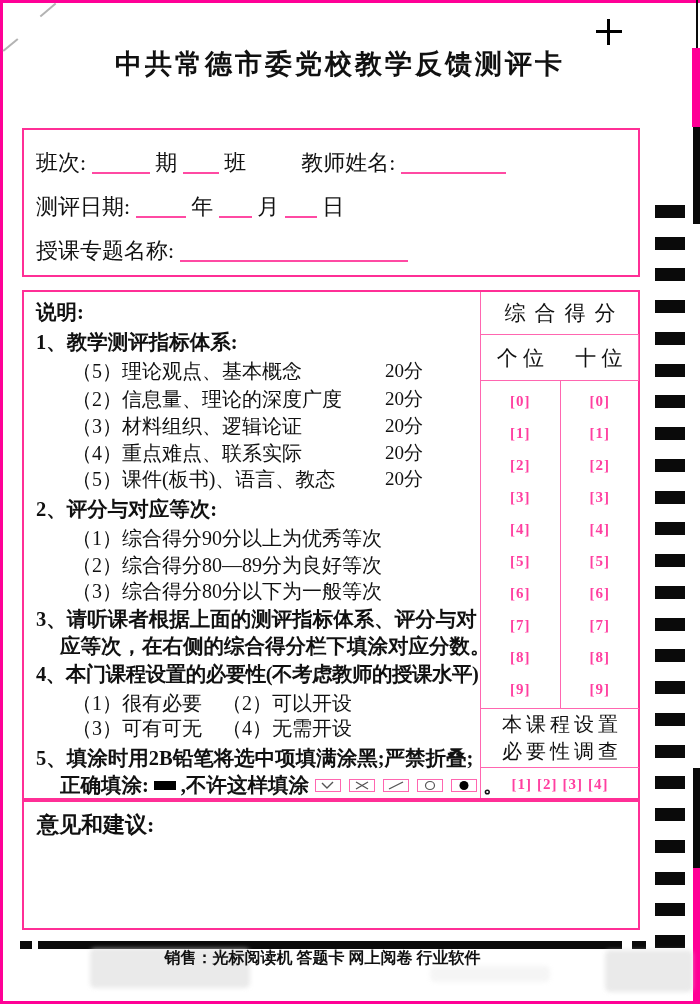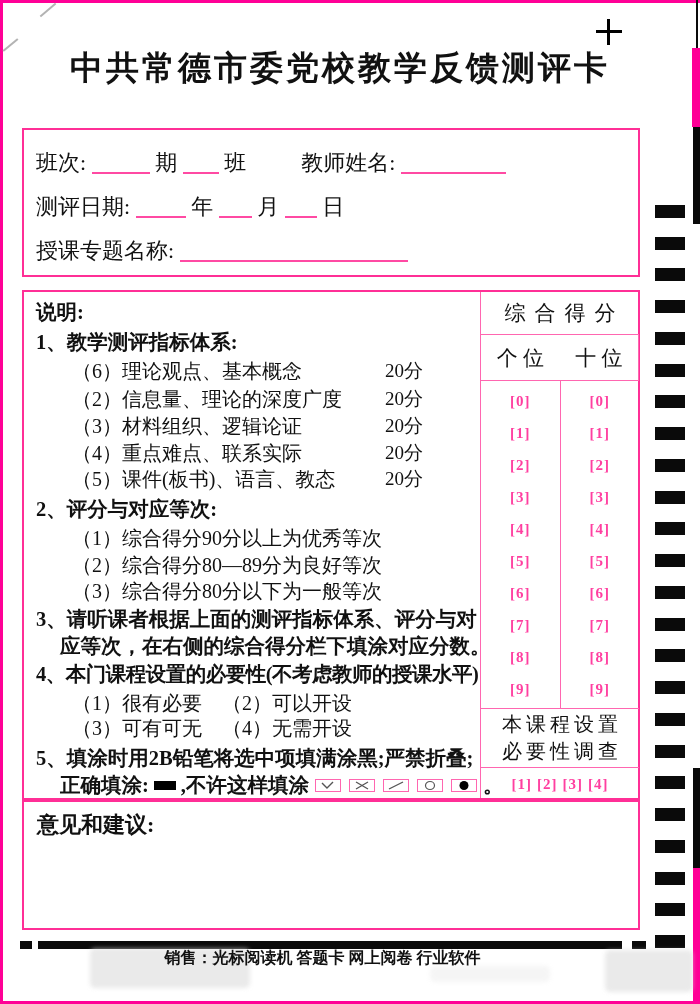--- a/index.html
+++ b/index.html
@@ -20,21 +20,21 @@
   
   .slash{position:absolute;height:2px;background:#b3b3b3;}
   .slash1{left:38px;top:9px;width:20px;transform:rotate(-40deg);}
   .slash2{left:1px;top:44px;width:19px;transform:rotate(-40deg);}
   
   .plus{position:absolute;left:596px;top:19px;width:26px;height:26px;}
   .plus .ph{position:absolute;left:0;top:11px;width:26px;height:3px;background:#000;}
   .plus .pv{position:absolute;left:11px;top:0;width:3px;height:26px;background:#000;}
   
   .title{position:absolute;left:0;top:46px;width:680px;text-align:center;
-    font-size:33px;font-weight:bold;letter-spacing:3px;white-space:nowrap;}
+    font-size:27px;font-weight:bold;letter-spacing:3px;white-space:nowrap;}
   
   .hbox{position:absolute;left:22px;top:128px;width:614px;height:145px;border:2px solid #ff2f96;}
   .hrow{position:absolute;left:12px;font-size:22px;white-space:nowrap;}
   .hrow1{top:18px;} .hrow2{top:62px;} .hrow3{top:106px;}
   .bl{display:inline-block;border-bottom:2px solid #ff4aa3;height:22px;vertical-align:-4px;}
   .bl-class{width:58px;} .bl-sub{width:36px;} .bl-teacher{width:105px;}
   .bl-year{width:50px;} .bl-month{width:33px;} .bl-day{width:32px;}
   .bl-topic{width:228px;}
   .gap-lg{display:inline-block;width:44px;}
   
@@ -131,21 +131,21 @@
       <span class="bl bl-topic"></span>
     </div>
   </div>
 
   <div class="mbox">
     <div class="larea">
       <div class="ln b ind0" style="top:6px">说明:</div>
       <div class="ln b ind0" style="top:36px">1、教学测评指标体系:</div>
 
       <div class="ln ind1" style="top:66px;right:0;left:48px">
-        <span>（6）理论观点、基本概念</span>
+        <span>（5）理论观点、基本概念</span>
         <span class="iscore" style="left:313px">20分</span>
       </div>
       <div class="ln ind1" style="top:94px;right:0;left:48px">
         <span>（2）信息量、理论的深度广度</span>
         <span class="iscore" style="left:313px">20分</span>
       </div>
       <div class="ln ind1" style="top:121px;right:0;left:48px">
         <span>（3）材料组织、逻辑论证</span>
         <span class="iscore" style="left:313px">20分</span>
       </div>

